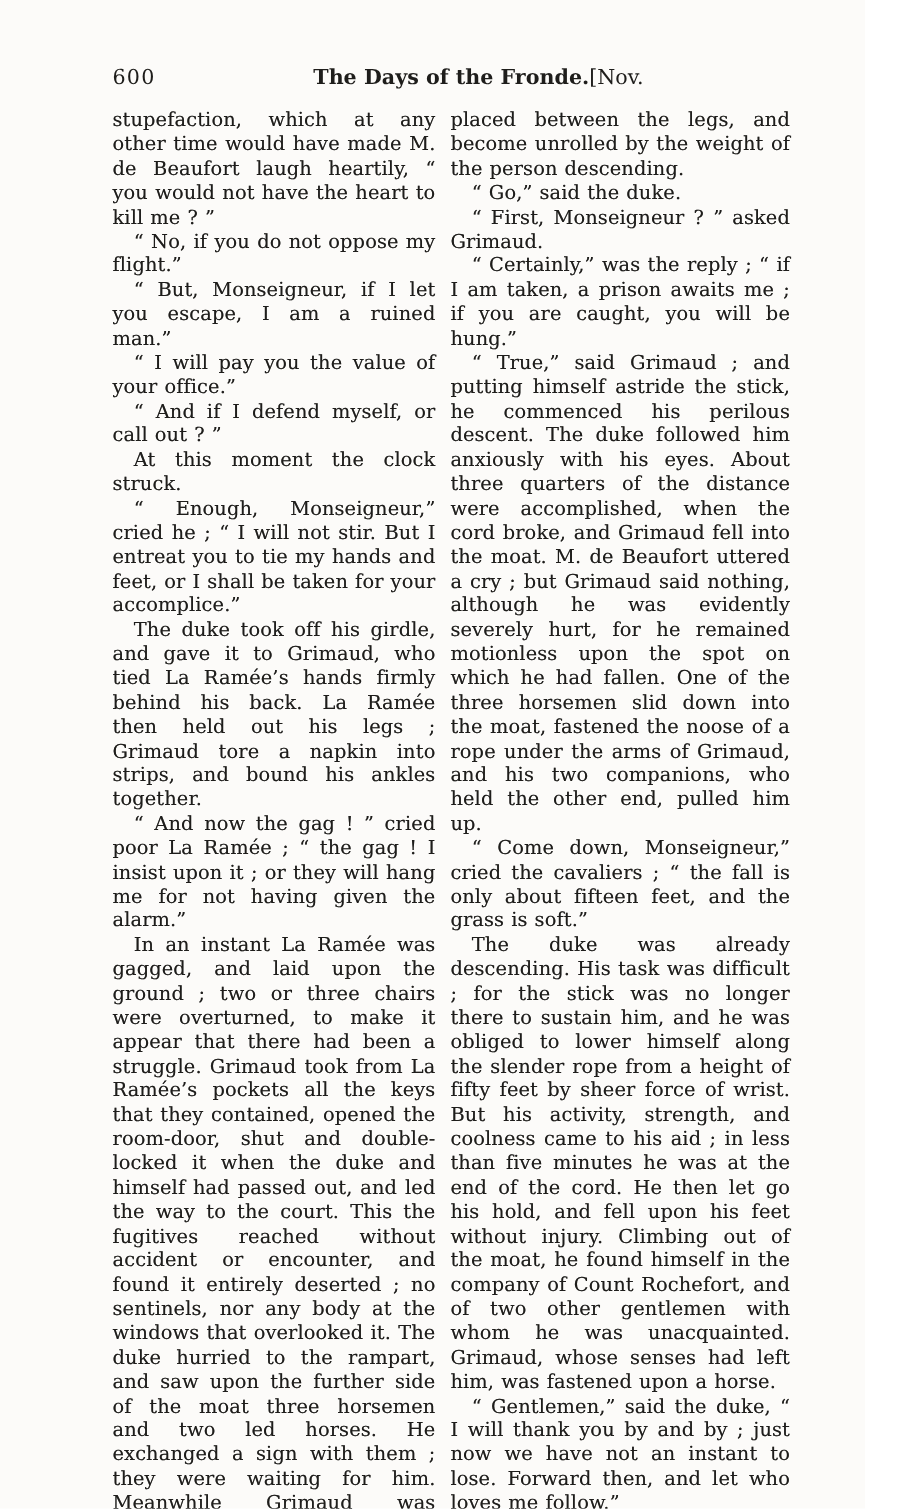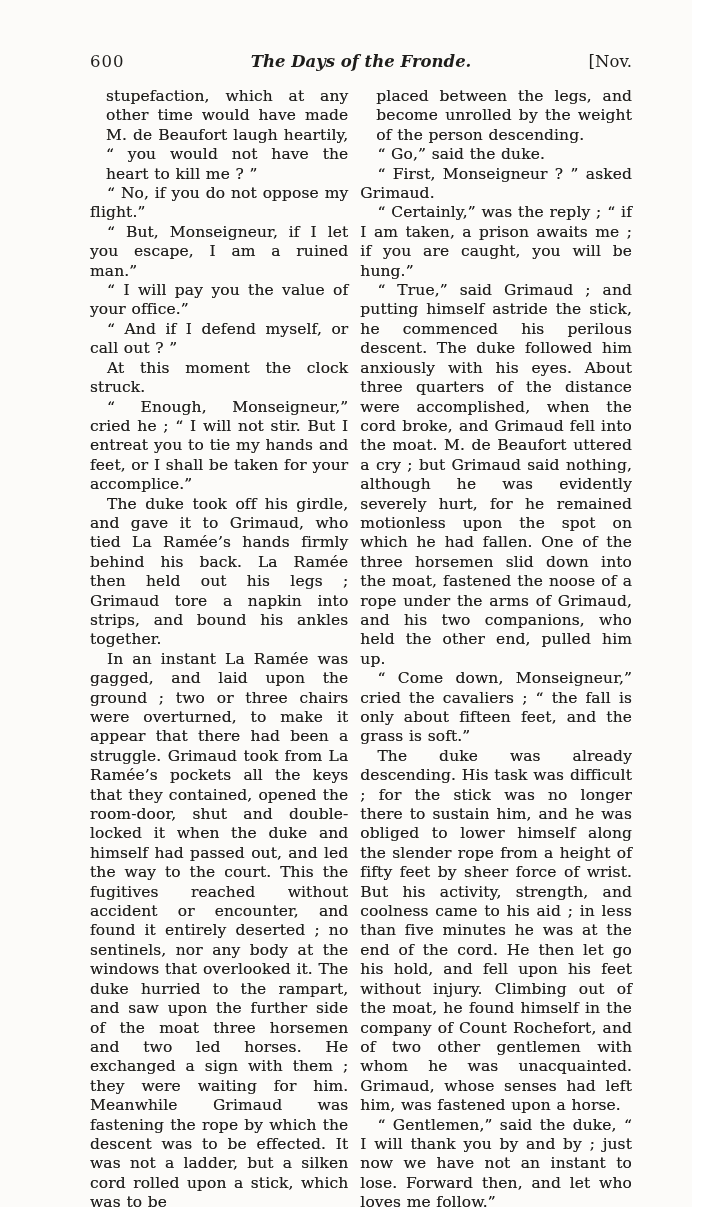--- a/index.html
+++ b/index.html
@@ -24,27 +24,26 @@
     margin-bottom: 16px;
     font-size: 16.5px;
   }
   .running-head .pgnum {
     flex: 1;
     text-align: left;
     letter-spacing: 1px;
   }
   .running-head .title {
     flex: 0 0 auto;
-    font-style: italic;
     font-weight: bold;
     text-align: center;
   }
   .running-head .issue {
     flex: 1;
-    text-align: right;
+    text-align: left;
   }
   .columns {
     display: flex;
     gap: 12px;
   }
   .col {
     text-align: justify;
   }
   .col-left  { width: 272px; }
   .col-right { width: 286px; }
@@ -52,21 +51,20 @@
     margin: 0;
     font-size: 15.5px;
     line-height: 19.4px;
     text-indent: 1.1em;
     word-spacing: 0.6px;
     letter-spacing: 0.1px;
     text-shadow: 0 0 0.4px rgba(20,20,20,0.55);
   }
   .col p:first-child {
     text-indent: 0;
-    margin-left: 16px;
   }
 </style>
 </head>
 <body>
 
 <div class="page">
   <header class="running-head">
     <span class="pgnum">600</span>
     <span class="title">The Days of the Fronde.</span>
     <span class="issue">[Nov.</span>
@@ -74,20 +72,21 @@
   <main class="columns">
     <section class="col col-left">
         <p>stupefaction, which at any other time would have made M. de Beaufort laugh heartily, “ you would not have the heart to kill me ? ”</p>
         <p>“ No, if you do not oppose my flight.”</p>
         <p>“ But, Monseigneur, if I let you escape, I am a ruined man.”</p>
         <p>“ I will pay you the value of your office.”</p>
         <p>“ And if I defend myself, or call out ? ”</p>
         <p>At this moment the clock struck.</p>
         <p>“ Enough, Monseigneur,” cried he ; “ I will not stir. But I entreat you to tie my hands and feet, or I shall be taken for your accomplice.”</p>
         <p>The duke took off his girdle, and gave it to Grimaud, who tied La Ramée’s hands firmly behind his back. La Ramée then held out his legs ; Grimaud tore a napkin into strips, and bound his ankles together.</p>
+        <p>“ And now the gag ! ” cried poor La Ramée ; “ the gag ! I insist upon it ; or they will hang me for not having given the alarm.”</p>
         <p>In an instant La Ramée was gagged, and laid upon the ground ; two or three chairs were overturned, to make it appear that there had been a struggle. Grimaud took from La Ramée’s pockets all the keys that they contained, opened the room-door, shut and double-locked it when the duke and himself had passed out, and led the way to the court. This the fugitives reached without accident or encounter, and found it entirely deserted ; no sentinels, nor any body at the windows that overlooked it. The duke hurried to the rampart, and saw upon the further side of the moat three horsemen and two led horses. He exchanged a sign with them ; they were waiting for him. Meanwhile Grimaud was fastening the rope by which the descent was to be effected. It was not a ladder, but a silken cord rolled upon a stick, which was to be</p>
       </section>
     <section class="col col-right">
         <p>placed between the legs, and become unrolled by the weight of the person descending.</p>
         <p>“ Go,” said the duke.</p>
         <p>“ First, Monseigneur ? ” asked Grimaud.</p>
         <p>“ Certainly,” was the reply ; “ if I am taken, a prison awaits me ; if you are caught, you will be hung.”</p>
         <p>“ True,” said Grimaud ; and putting himself astride the stick, he commenced his perilous descent. The duke followed him anxiously with his eyes. About three quarters of the distance were accomplished, when the cord broke, and Grimaud fell into the moat. M. de Beaufort uttered a cry ; but Grimaud said nothing, although he was evidently severely hurt, for he remained motionless upon the spot on which he had fallen. One of the three horsemen slid down into the moat, fastened the noose of a rope under the arms of Grimaud, and his two companions, who held the other end, pulled him up.</p>
         <p>“ Come down, Monseigneur,” cried the cavaliers ; “ the fall is only about fifteen feet, and the grass is soft.”</p>
         <p>The duke was already descending. His task was difficult ; for the stick was no longer there to sustain him, and he was obliged to lower himself along the slender rope from a height of fifty feet by sheer force of wrist. But his activity, strength, and coolness came to his aid ; in less than five minutes he was at the end of the cord. He then let go his hold, and fell upon his feet without injury. Climbing out of the moat, he found himself in the company of Count Rochefort, and of two other gentlemen with whom he was unacquainted. Grimaud, whose senses had left him, was fastened upon a horse.</p>

